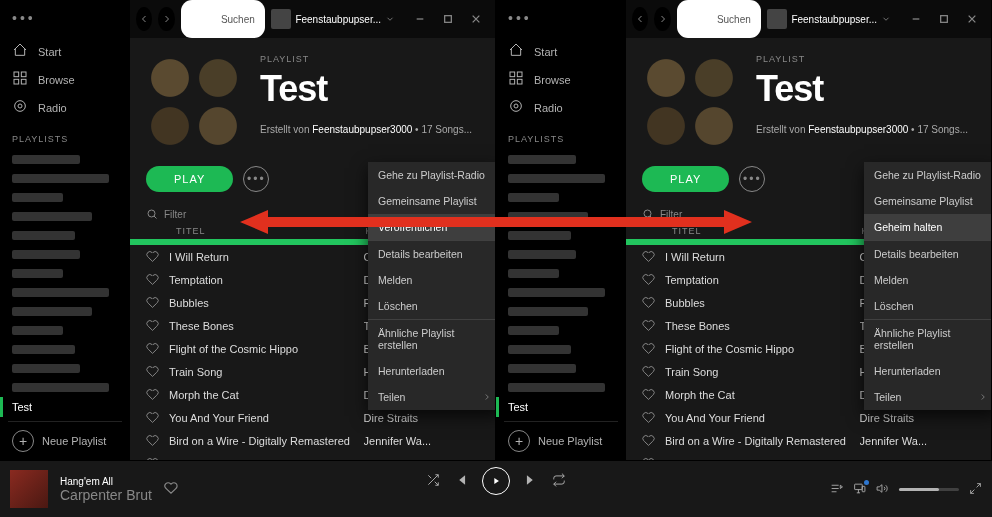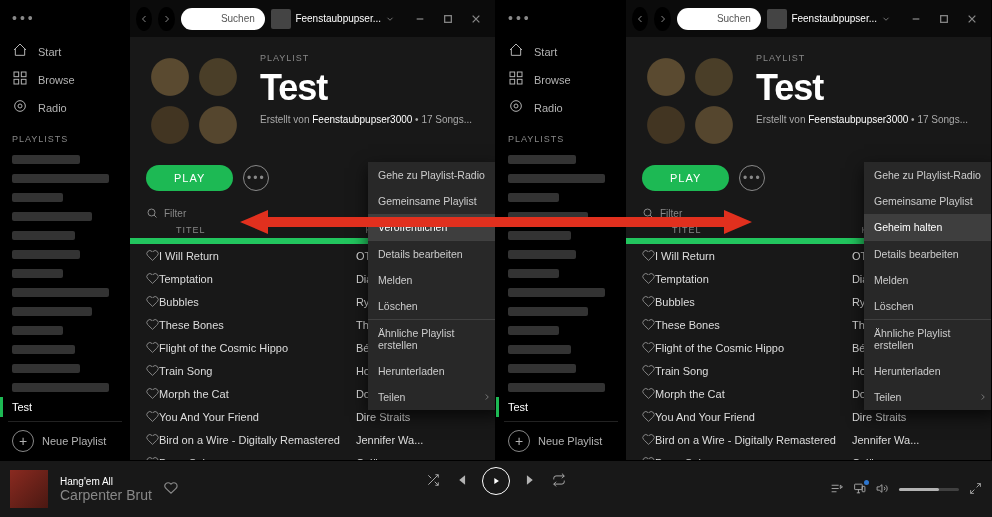--- a/index.html
+++ b/index.html
@@ -13,46 +13,46 @@
 .sb-head{font-size:9px;letter-spacing:1px;color:#888;padding:14px 4px 6px 4px}
 .skel{height:9px;background:#333;border-radius:2px;margin:5px 4px}
 .sk-a{width:60%}.sk-b{width:85%}.sk-c{width:45%}.sk-d{width:70%}.sk-e{width:55%}
 .sb-active{color:#fff;font-size:11px;padding:4px;border-left:3px solid #1db954;margin-left:-8px;padding-left:9px}
 .new-pl{display:flex;align-items:center;gap:8px;padding:8px 4px;border-top:1px solid #222;margin-top:auto;cursor:pointer}
 .new-pl .circ{width:22px;height:22px;border:1.5px solid #888;border-radius:50%;display:flex;align-items:center;justify-content:center;font-size:14px;line-height:1}
 .main{flex:1;background:#181818;display:flex;flex-direction:column;position:relative;overflow:hidden}
 .topbar{height:40px;background:#0b0b0b;display:flex;align-items:center;padding:0 6px;gap:6px}
 .nav-arrow{width:24px;height:24px;background:#000;border-radius:50%;display:flex;align-items:center;justify-content:center;cursor:pointer}
 .nav-arrow svg{width:12px;height:12px;stroke:#888;fill:none;stroke-width:2}
-.search-pill{display:flex;align-items:center;height:22px;background:#fff;border-radius:11px;padding:0 20px;gap:20px;min-width:80px}
+.search-pill{display:flex;align-items:center;height:38px;background:#fff;border-radius:11px;padding:0 20px;gap:20px;min-width:80px}
 .search-pill svg{width:11px;height:11px;stroke:#333;fill:none;stroke-width:2}
 .search-pill span{color:#555;font-size:10px}
 .user-chip{display:flex;align-items:center;gap:4px;margin-left:auto;color:#fff;font-size:10px}
 .user-chip .av{width:20px;height:20px;background:#444;border-radius:2px}
 .winbtns{display:flex;gap:2px;margin-left:6px}
 .winbtn{width:26px;height:24px;display:flex;align-items:center;justify-content:center;cursor:pointer}
 .winbtn svg{width:10px;height:10px;stroke:#888;fill:none;stroke-width:1.5}
 .hero{display:flex;gap:18px;padding:16px 16px 10px 16px}
 .cover{width:96px;height:96px;background:linear-gradient(135deg,#2a2218,#3b2d1a);background-image:radial-gradient(circle at 25% 25%,#5a4a30 18%,transparent 19%),radial-gradient(circle at 75% 25%,#4a3e28 18%,transparent 19%),radial-gradient(circle at 25% 75%,#423522 18%,transparent 19%),radial-gradient(circle at 75% 75%,#55462e 18%,transparent 19%)}
 .meta .kind{font-size:9px;letter-spacing:1px;color:#888}
 .meta h1{color:#fff;font-size:36px;font-weight:800;letter-spacing:-1px;margin-top:4px}
-.byline{font-size:10px;color:#aaa;margin-top:5px}
+.byline{font-size:10px;color:#aaa;margin-top:14px}
 .byline .u{color:#fff}
 .actions{display:flex;align-items:center;gap:10px;padding:6px 16px 10px 16px}
 .play-btn{background:#1db954;color:#fff;font-size:11px;letter-spacing:1px;font-weight:400;padding:7px 28px;border-radius:16px;cursor:pointer}
 .more-btn{width:26px;height:26px;border:1.5px solid #888;border-radius:50%;display:flex;align-items:center;justify-content:center;cursor:pointer;color:#888;letter-spacing:2px;font-size:12px;position:relative;z-index:5}
 .dl{display:flex;align-items:center;gap:6px;margin-left:auto;font-size:10px;color:#ccc}
 .toggle{width:30px;height:15px;background:#444;border-radius:8px;position:relative}
 .toggle::after{content:"";position:absolute;width:11px;height:11px;background:#888;border-radius:50%;top:2px;left:2px}
 .fbar{display:flex;align-items:center;padding:6px 16px;gap:6px;color:#888;font-size:10px}
 .fbar svg{width:12px;height:12px;stroke:#888;fill:none;stroke-width:2}
 .cols{display:flex;padding:0 16px 3px 46px;font-size:9px;letter-spacing:1px;color:#888;border-bottom:6px solid #22c55e;gap:8px}
 .cols .c1{flex:1.6}.cols .c2{flex:1}
 .tracks{overflow:hidden}
-.trk{display:flex;align-items:center;padding:5px 16px;gap:0;font-size:11px;color:#ddd}
+.trk{display:flex;align-items:center;padding:5px 16px;gap:10px;font-size:11px;color:#ddd}
 .trk svg{width:13px;height:13px;stroke:#888;fill:none;stroke-width:1.8;flex-shrink:0}
 .trk .t1{flex:1.6;white-space:nowrap;overflow:hidden;text-overflow:ellipsis}
 .trk .t2{flex:1;white-space:nowrap;overflow:hidden;text-overflow:ellipsis}
 .ctx-menu{position:absolute;background:#282828;box-shadow:0 6px 16px rgba(0,0,0,.7);z-index:10;width:134px;top:162px;left:238px}
 .ctx-item{padding:7px 10px;font-size:10.5px;color:#ccc;cursor:pointer;display:flex;align-items:center;justify-content:space-between}
 .ctx-item:hover,.ctx-item.hl{background:#3e3e3e;color:#fff}
 .ctx-sep{height:1px;background:#404040}
 .footer{position:absolute;bottom:0;left:0;width:992px;height:57px;background:#181818;border-top:1px solid #000;display:flex;align-items:center;padding:0 10px;gap:12px}
 .np-art{width:38px;height:38px;background:linear-gradient(135deg,#8a2a20,#4a1812)}
 .np-meta{font-size:10px}

